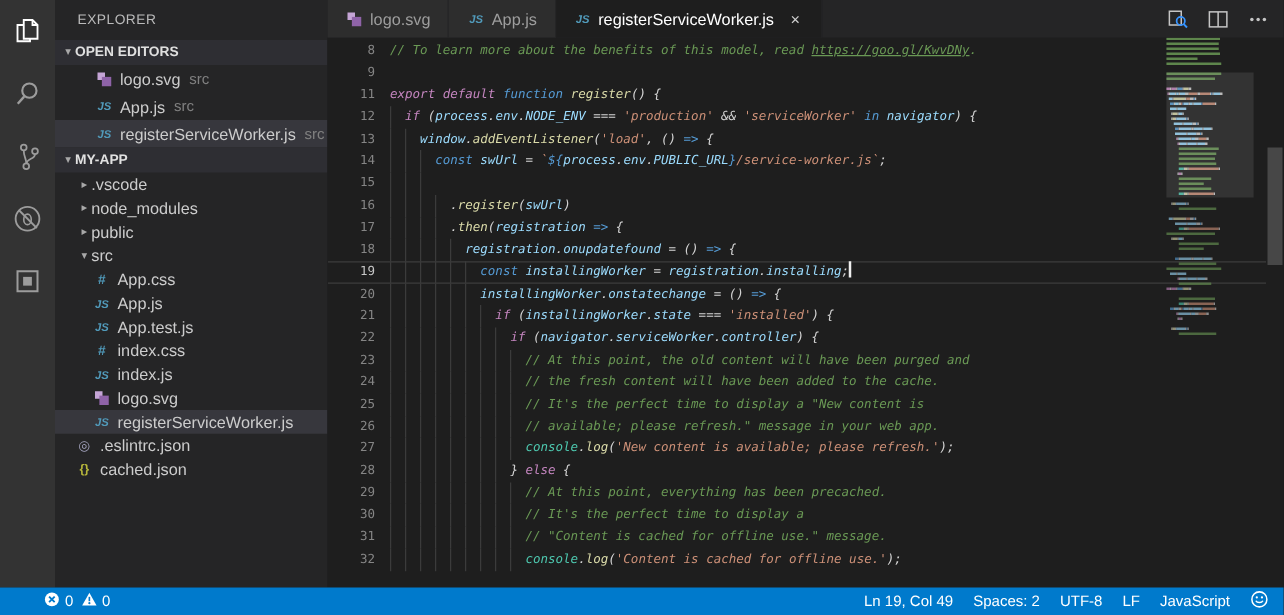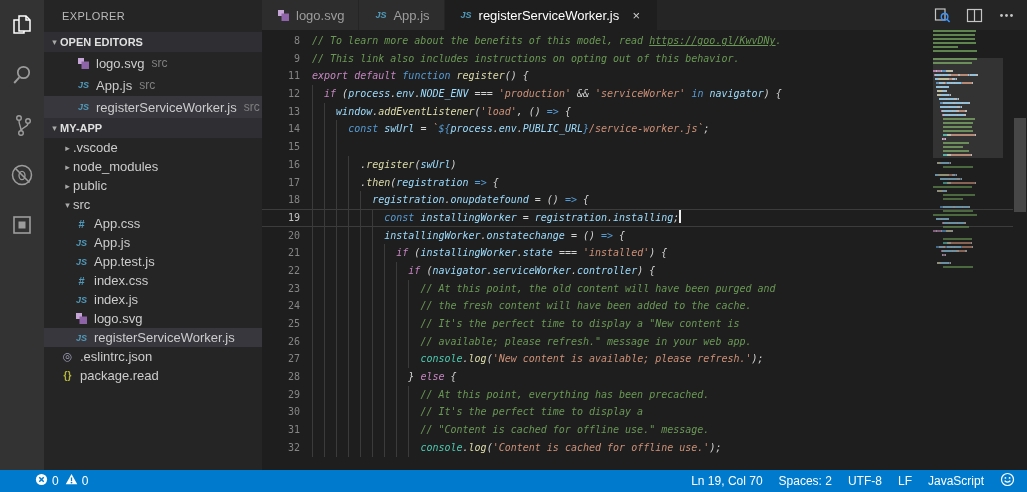--- a/index.html
+++ b/index.html
@@ -219,21 +219,21 @@
         <div class="tree-row" style="padding-left: 16px;">
           <span class="ficon">
             <span class="fi fi-eslint">◎</span>
           </span>
           <span class="lbl">.eslintrc.json</span>
         </div>
         <div class="tree-row" style="padding-left: 16px;">
           <span class="ficon">
             <span class="fi fi-braces">{}</span>
           </span>
-          <span class="lbl">package.read</span>
+          <span class="lbl">cached.json</span>
         </div>
       </div>
   </aside>
 
   <main id="editor-group">
     <div id="tab-bar">
       <div id="tabs">
           <div class="tab">
             <span class="ficon">
               <svg width="13" height="13" viewBox="0 0 13 13">
@@ -276,21 +276,21 @@
               <circle cx="3.5" cy="8.5" r="1.4" fill="#c5c5c5"></circle>
               <circle cx="8.5" cy="8.5" r="1.4" fill="#c5c5c5"></circle>
               <circle cx="13.5" cy="8.5" r="1.4" fill="#c5c5c5"></circle>
             </svg>
           </div>
         </div>
     </div>
     <div id="code-area">
       <div id="code-lines">
           <div class="line"><span class="ln">8</span><span class="code"><span></span><span class="cm">// To learn more about the benefits of this model, read </span><span class="lk">https://goo.gl/KwvDNy</span><span class="cm">.</span></span></div>
-          <div class="line"><span class="ln">9</span><span class="code"><span></span><span class="cm">// This link also includes instructions on opting out of this behavior.</span></span></div>
+          <div class="line"><span class="ln">9</span></div>
           <div class="line"><span class="ln">11</span><span class="code"><span></span><span class="kw">export</span><span class="pn"> </span><span class="kw">default</span><span class="pn"> </span><span class="kb">function</span><span class="pn"> </span><span class="fn">register</span><span class="pn">() {</span></span></div>
           <div class="line"><span class="ln">12</span><span class="guide" style="left: calc(0ch + 50px);"></span><span class="code"><span>  </span><span class="kw">if</span><span class="pn"> (</span><span class="vr">process</span><span class="pn">.</span><span class="vr">env</span><span class="pn">.</span><span class="vr">NODE_ENV</span><span class="pn"> === </span><span class="st">'production'</span><span class="pn"> &amp;&amp; </span><span class="st">'serviceWorker'</span><span class="pn"> </span><span class="kb">in</span><span class="pn"> </span><span class="vr">navigator</span><span class="pn">) {</span></span></div>
           <div class="line"><span class="ln">13</span><span class="guide" style="left: calc(0ch + 50px);"></span><span class="guide" style="left: calc(2ch + 50px);"></span><span class="code"><span>    </span><span class="vr">window</span><span class="pn">.</span><span class="fn">addEventListener</span><span class="pn">(</span><span class="st">'load'</span><span class="pn">, () </span><span class="kb">=&gt;</span><span class="pn"> {</span></span></div>
           <div class="line"><span class="ln">14</span><span class="guide" style="left: calc(0ch + 50px);"></span><span class="guide" style="left: calc(2ch + 50px);"></span><span class="guide" style="left: calc(4ch + 50px);"></span><span class="code"><span>      </span><span class="kb">const</span><span class="pn"> </span><span class="vr">swUrl</span><span class="pn"> = </span><span class="st">`</span><span class="kb">${</span><span class="vr">process</span><span class="pn">.</span><span class="vr">env</span><span class="pn">.</span><span class="vr">PUBLIC_URL</span><span class="kb">}</span><span class="st">/service-worker.js`</span><span class="pn">;</span></span></div>
           <div class="line"><span class="ln">15</span><span class="guide" style="left: calc(0ch + 50px);"></span><span class="guide" style="left: calc(2ch + 50px);"></span><span class="guide" style="left: calc(4ch + 50px);"></span></div>
           <div class="line"><span class="ln">16</span><span class="guide" style="left: calc(0ch + 50px);"></span><span class="guide" style="left: calc(2ch + 50px);"></span><span class="guide" style="left: calc(4ch + 50px);"></span><span class="guide" style="left: calc(6ch + 50px);"></span><span class="code"><span>        </span><span class="pn">.</span><span class="fn">register</span><span class="pn">(</span><span class="vr">swUrl</span><span class="pn">)</span></span></div>
           <div class="line"><span class="ln">17</span><span class="guide" style="left: calc(0ch + 50px);"></span><span class="guide" style="left: calc(2ch + 50px);"></span><span class="guide" style="left: calc(4ch + 50px);"></span><span class="guide" style="left: calc(6ch + 50px);"></span><span class="code"><span>        </span><span class="pn">.</span><span class="fn">then</span><span class="pn">(</span><span class="vr">registration</span><span class="pn"> </span><span class="kb">=&gt;</span><span class="pn"> {</span></span></div>
           <div class="line"><span class="ln">18</span><span class="guide" style="left: calc(0ch + 50px);"></span><span class="guide" style="left: calc(2ch + 50px);"></span><span class="guide" style="left: calc(4ch + 50px);"></span><span class="guide" style="left: calc(6ch + 50px);"></span><span class="guide" style="left: calc(8ch + 50px);"></span><span class="code"><span>          </span><span class="vr">registration</span><span class="pn">.</span><span class="vr">onupdatefound</span><span class="pn"> = () </span><span class="kb">=&gt;</span><span class="pn"> {</span></span></div>
           <div class="line current"><span class="ln">19</span><span class="guide" style="left: calc(0ch + 50px);"></span><span class="guide" style="left: calc(2ch + 50px);"></span><span class="guide" style="left: calc(4ch + 50px);"></span><span class="guide" style="left: calc(6ch + 50px);"></span><span class="guide" style="left: calc(8ch + 50px);"></span><span class="guide" style="left: calc(10ch + 50px);"></span><span class="code"><span>            </span><span class="kb">const</span><span class="pn"> </span><span class="vr">installingWorker</span><span class="pn"> = </span><span class="vr">registration</span><span class="pn">.</span><span class="vr">installing</span><span class="pn">;</span><span class="cursor"></span></span></div>
           <div class="line"><span class="ln">20</span><span class="guide" style="left: calc(0ch + 50px);"></span><span class="guide" style="left: calc(2ch + 50px);"></span><span class="guide" style="left: calc(4ch + 50px);"></span><span class="guide" style="left: calc(6ch + 50px);"></span><span class="guide" style="left: calc(8ch + 50px);"></span><span class="guide" style="left: calc(10ch + 50px);"></span><span class="code"><span>            </span><span class="vr">installingWorker</span><span class="pn">.</span><span class="vr">onstatechange</span><span class="pn"> = () </span><span class="kb">=&gt;</span><span class="pn"> {</span></span></div>
@@ -391,21 +391,21 @@
           <span><svg width="13" height="13" viewBox="0 0 14 14">
               <path d="M7 1.2 L13.2 12.2 H0.8 z" fill="#ffffff"></path>
               <rect x="6.3" y="4.8" width="1.4" height="3.8" fill="#007acc"></rect>
               <circle cx="7" cy="10.3" r="0.95" fill="#007acc"></circle>
             </svg></span>
           <span>0</span>
         </div>
       </div>
     <div id="status-right">
         <div class="sb-item">
-          <span>Ln 19, Col 70</span>
+          <span>Ln 19, Col 49</span>
         </div>
         <div class="sb-item">
           <span>Spaces: 2</span>
         </div>
         <div class="sb-item">
           <span>UTF-8</span>
         </div>
         <div class="sb-item">
           <span>LF</span>
         </div>

